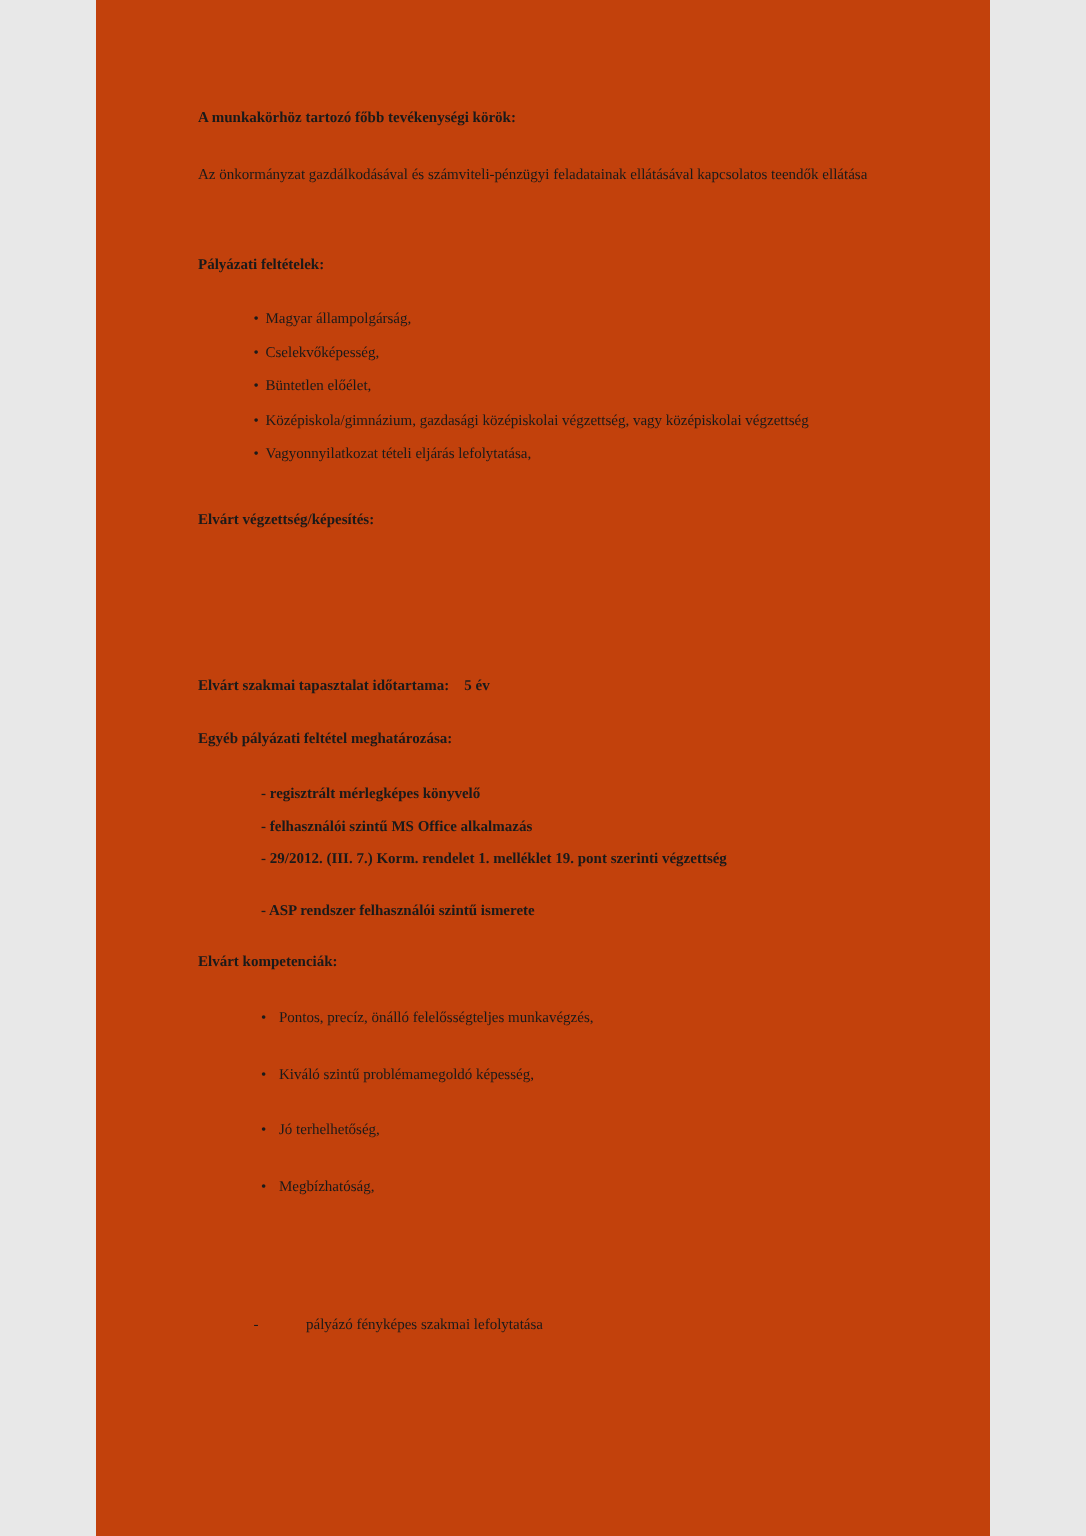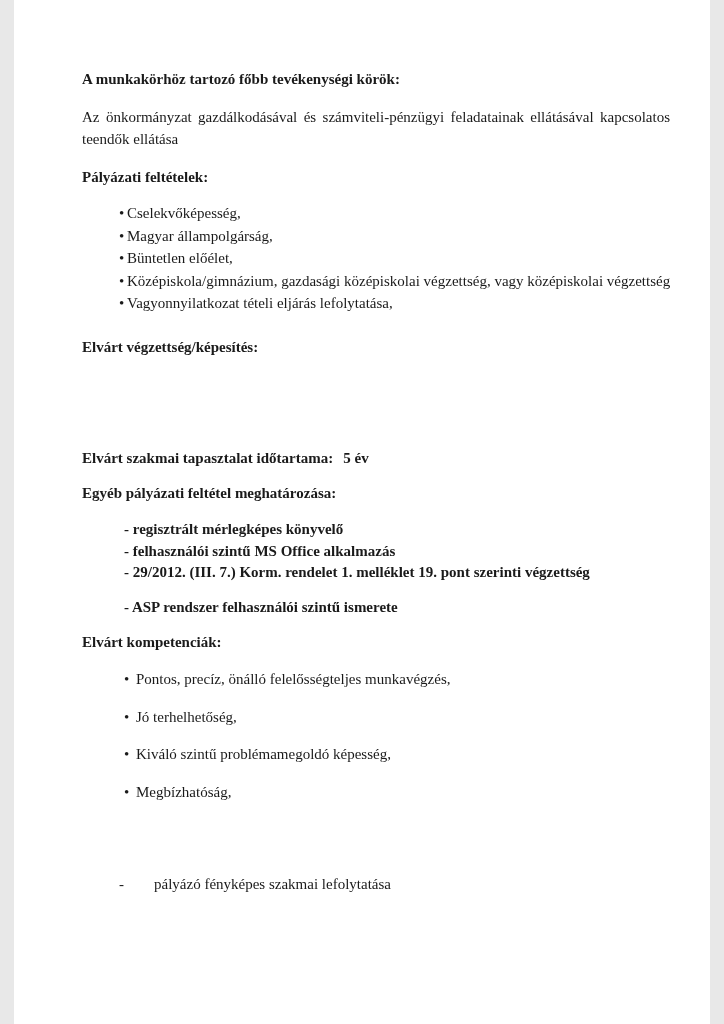--- a/index.html
+++ b/index.html
@@ -1,23 +1,23 @@
 <!DOCTYPE html>
 <html><head>
 <meta charset="utf-8">
 <style>
   html,body{margin:0;padding:0;background:#e8e8e8;}
   .page{
     position:relative;
-    width:696px;height:1024px;
+    width:596px;height:1024px;
     margin:0 auto;
-    background:#ffffff;
+    background:#c2410c;
     font-family:"Liberation Serif","DejaVu Serif",serif;
     color:#1a1a1a;
-    font-size:15px;
+    font-size:10px;
     line-height:22px;
     overflow:hidden;
   }
   .abs{position:absolute;}
   .h{font-weight:bold;white-space:nowrap;}
   .para{text-align:justify;}
   .bullet-list{list-style:none;margin:0;padding:0;}
   .b-item{white-space:nowrap;line-height:22.5px;}
   .b-item .marker{display:inline-block;width:8px;}
   .comp-item{white-space:nowrap;line-height:22px;margin-bottom:15.5px;}
@@ -34,24 +34,24 @@
 <div class="page">
 
   <div class="abs h" style="top:68px;left:68px;">A munkakörhöz tartozó főbb tevékenységi körök:</div>
 
   <div class="abs para" style="top:106px;left:68px;width:588px;">Az önkormányzat  gazdálkodásával és számviteli-pénzügyi feladatainak ellátásával kapcsolatos teendők ellátása</div>
 
   <div class="abs h" style="top:166px;left:68px;">Pályázati feltételek:</div>
 
   <div class="abs bullet-list" style="top:202px;left:105px;">
     <div class="b-item">
-      <span class="marker">•</span><span>Cselekvőképesség,</span>
+      <span class="marker">•</span><span>Magyar állampolgárság,</span>
     </div>
     <div class="b-item">
-      <span class="marker">•</span><span>Magyar állampolgárság,</span>
+      <span class="marker">•</span><span>Cselekvőképesség,</span>
     </div>
     <div class="b-item">
       <span class="marker">•</span><span>Büntetlen előélet,</span>
     </div>
     <div class="b-item">
       <span class="marker">•</span><span>Középiskola/gimnázium, gazdasági középiskolai végzettség, vagy középiskolai végzettség</span>
     </div>
     <div class="b-item">
       <span class="marker">•</span><span>Vagyonnyilatkozat tételi eljárás lefolytatása,</span>
     </div>
@@ -76,24 +76,24 @@
     <div class="cond-item">- ASP rendszer felhasználói szintű ismerete</div>
   </div>
 
   <div class="abs h" style="top:631px;left:68px;">Elvárt kompetenciák:</div>
 
   <div class="abs bullet-list" style="top:668px;left:110px;">
     <div class="comp-item">
       <span class="marker">•</span><span>Pontos, precíz, önálló felelősségteljes munkavégzés,</span>
     </div>
     <div class="comp-item">
-      <span class="marker">•</span><span>Jó terhelhetőség,</span>
+      <span class="marker">•</span><span>Kiváló szintű problémamegoldó képesség,</span>
     </div>
     <div class="comp-item">
-      <span class="marker">•</span><span>Kiváló szintű problémamegoldó képesség,</span>
+      <span class="marker">•</span><span>Jó terhelhetőség,</span>
     </div>
     <div class="comp-item">
       <span class="marker">•</span><span>Megbízhatóság,</span>
     </div>
   </div>
 
 
   <div class="abs" style="top:873px;left:105px;">
     <div class="dash-item">
       <span class="marker">-</span><span>pályázó fényképes szakmai lefolytatása</span>

